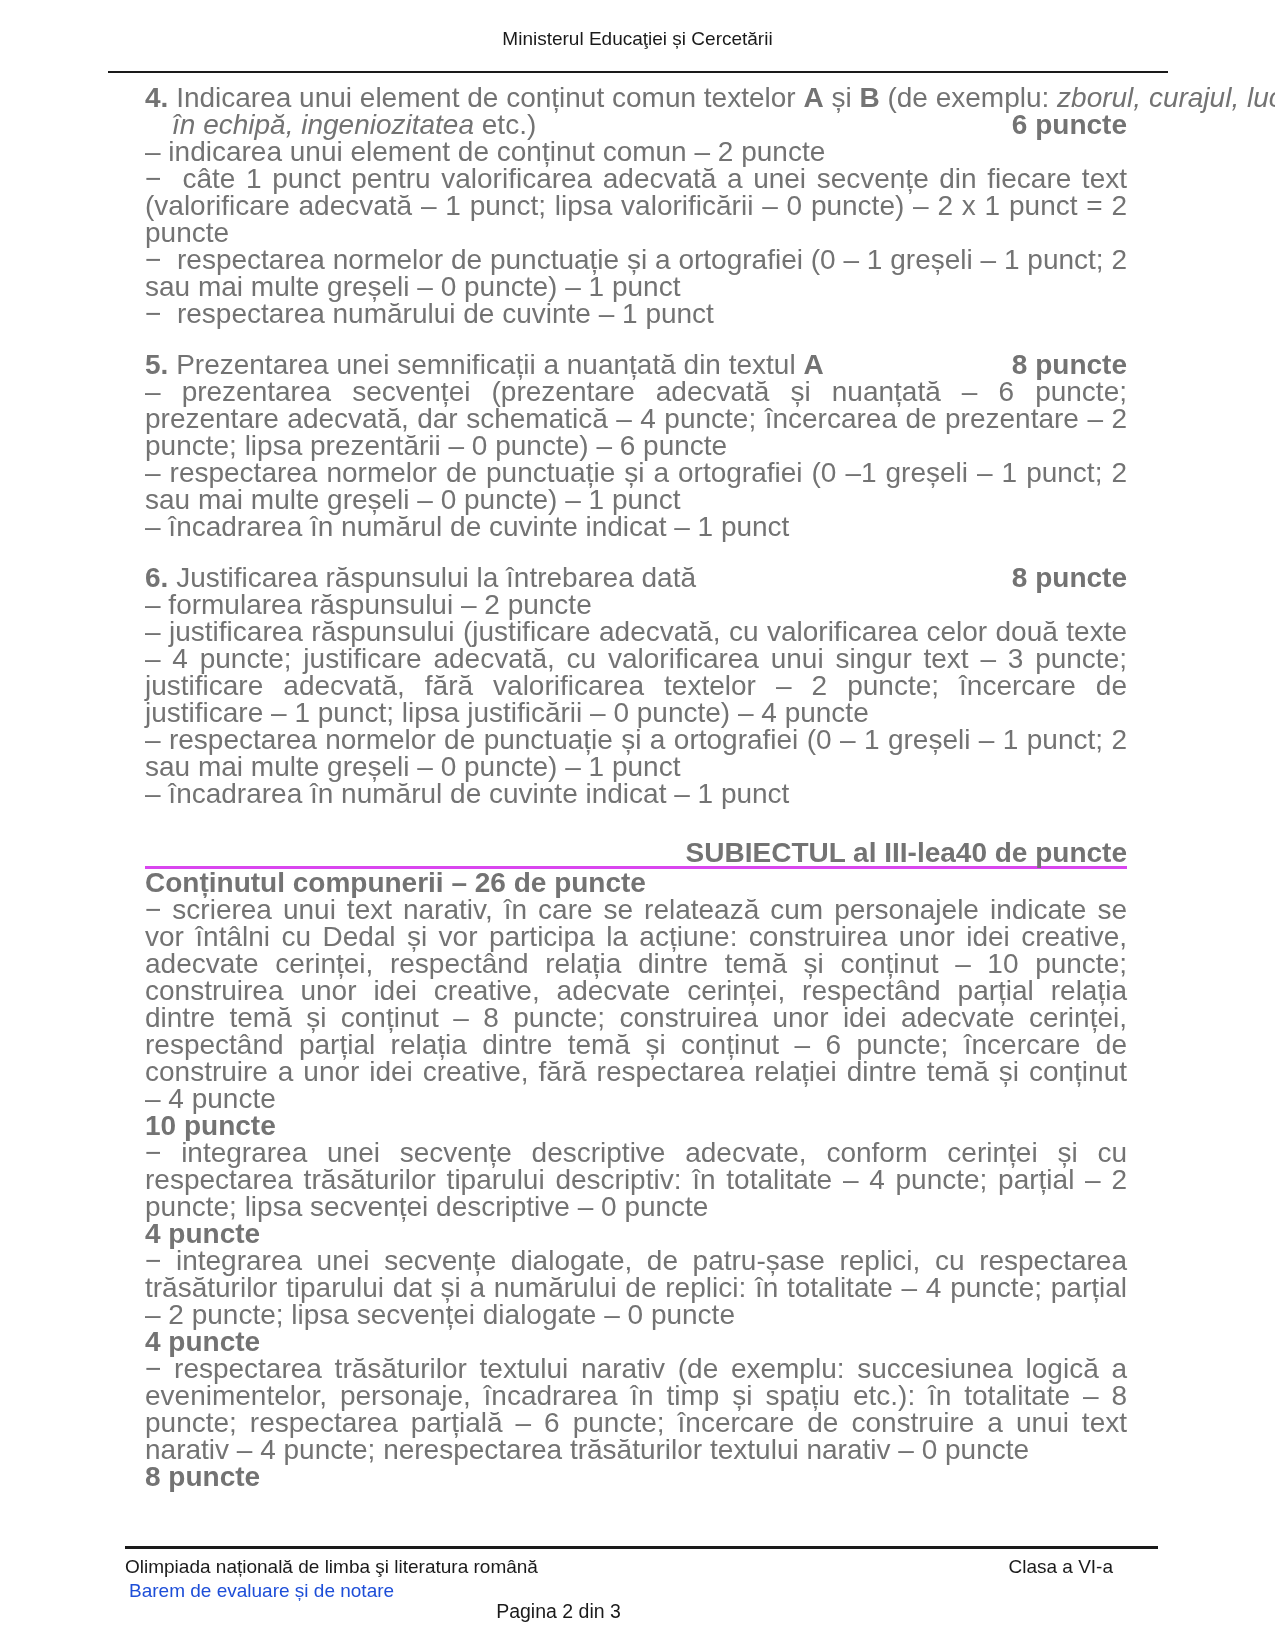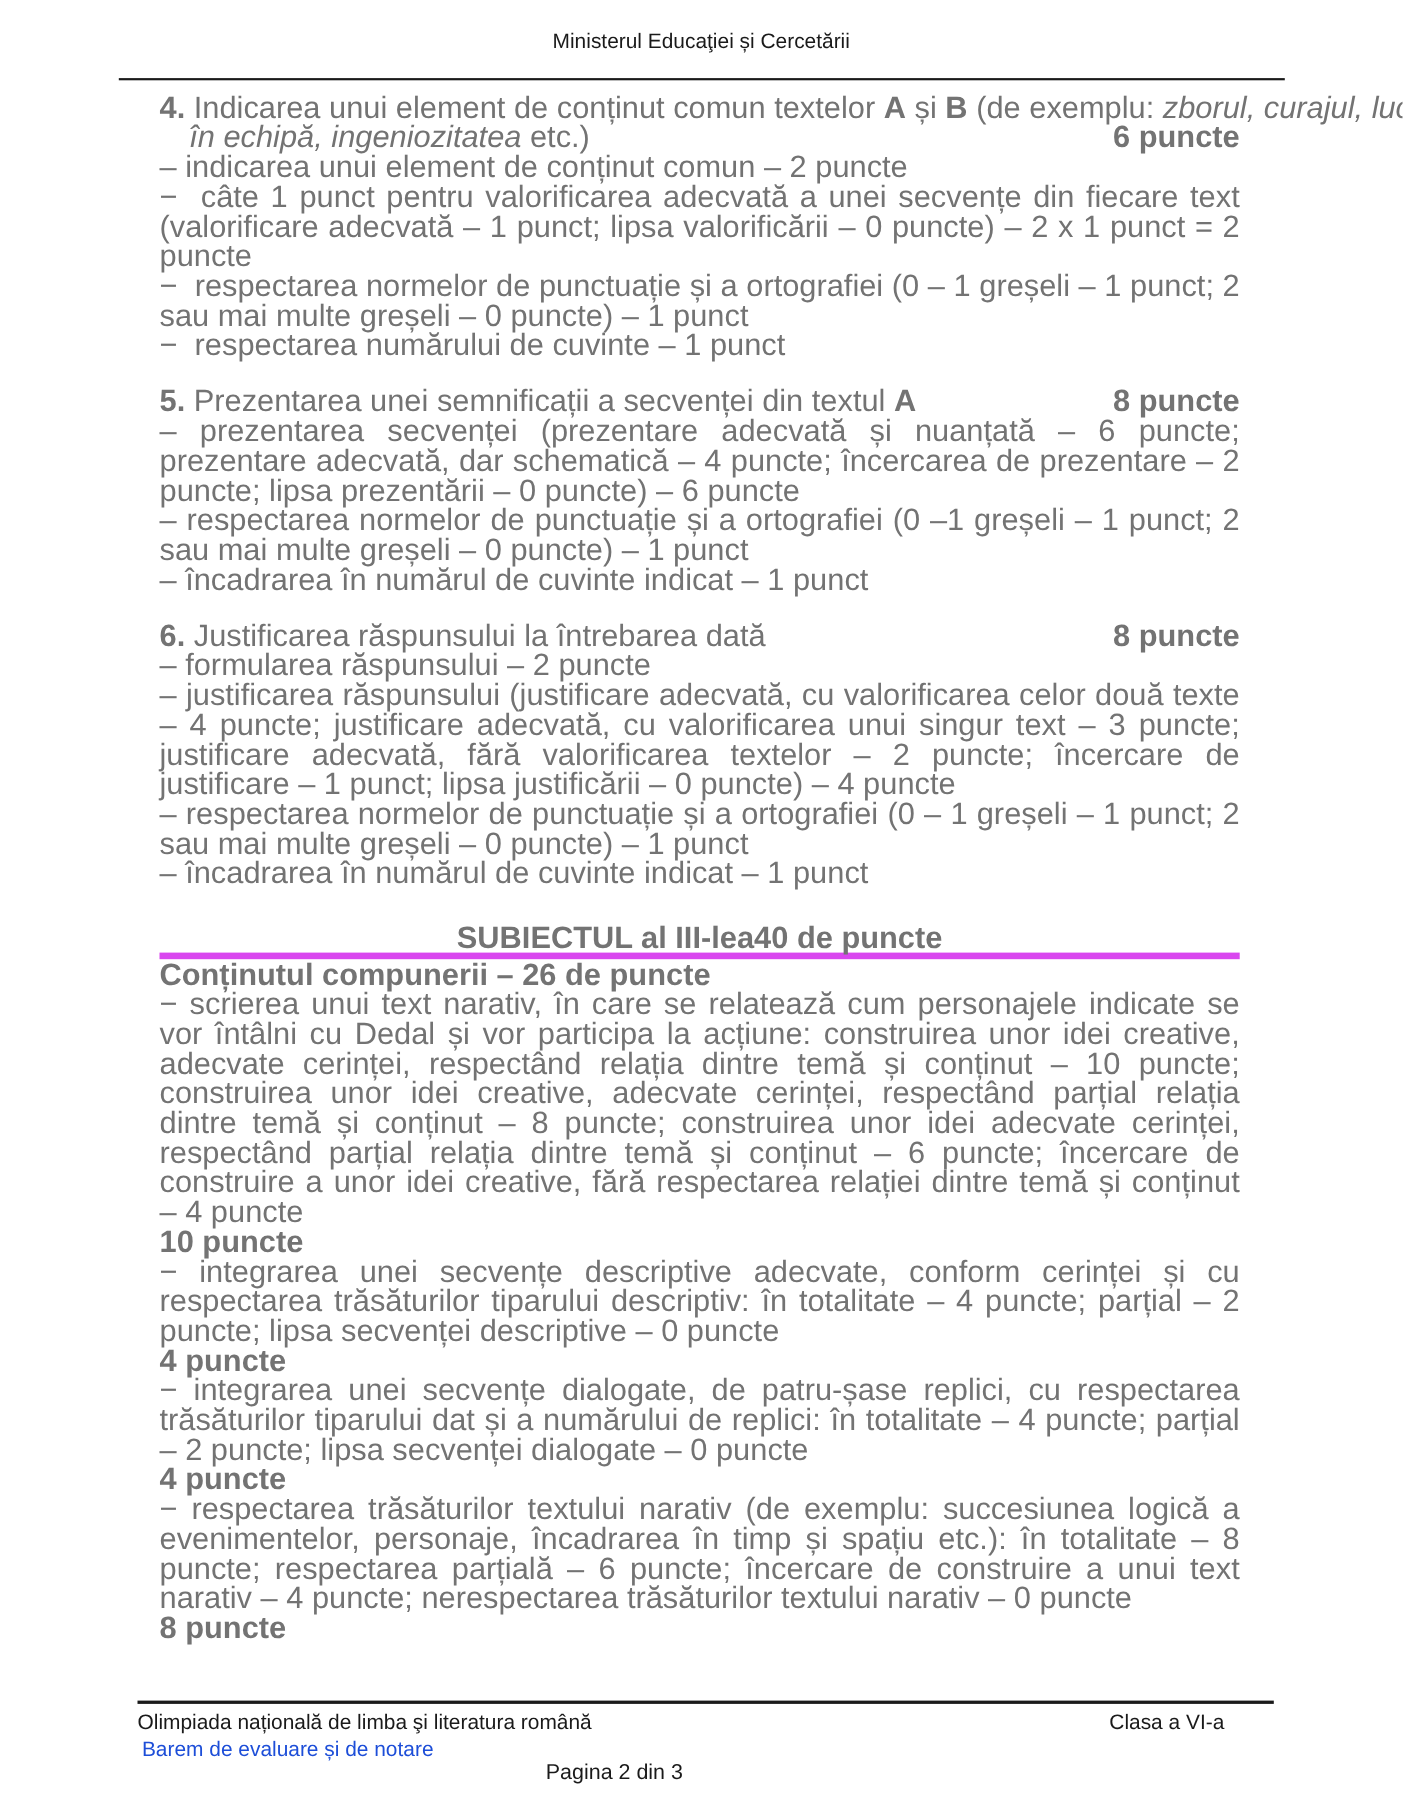--- a/index.html
+++ b/index.html
@@ -33,22 +33,22 @@
   .bullet { text-align: justify; }
   .h-line1 { white-space: nowrap; }
   .h-flex { display: flex; justify-content: space-between; align-items: baseline; }
   .h-left { flex: 1 1 auto; }
   .indent2 { padding-left: 27px; }
   .pts { font-weight: bold; white-space: nowrap; }
   .pts-line { font-weight: bold; }
   .sec { margin-top: 24px; }
   .sec-subject { margin-top: 32px; }
   .subject-head {
-    display: flex; justify-content: center; align-items: baseline;
-    font-weight: bold; border-bottom: 6px solid #d946ef; padding-bottom: 0px;
+    display: flex; justify-content: flex-end; align-items: baseline;
+    font-weight: bold; border-bottom: 3px solid #d946ef; padding-bottom: 0px;
   }
   .subject-subtitle { font-weight: bold; }
 
   
   .footer-rule {
     position: absolute; top: 1546px; left: 125px; width: 1033px; height: 3px;
     background: #1a1a1a;
   }
   .footer-row1 {
     position: absolute; top: 1556px; left: 125px; width: 988px;
@@ -81,21 +81,21 @@
         <span class="pts">6 puncte</span>
       </div>
       <p class="bullet">– indicarea unui element de conținut comun – 2 puncte</p>
       <p class="bullet">−&nbsp;&nbsp;câte 1 punct pentru valorificarea adecvată a unei secvențe din fiecare text (valorificare adecvată – 1 punct; lipsa valorificării – 0 puncte) – 2 x 1 punct = 2 puncte</p>
       <p class="bullet">−&nbsp;&nbsp;respectarea normelor de punctuație și a ortografiei (0 – 1 greșeli – 1 punct; 2 sau mai multe greșeli – 0 puncte) – 1 punct</p>
       <p class="bullet">−&nbsp;&nbsp;respectarea numărului de cuvinte – 1 punct</p>
     </div>
 
     <div class="sec">
       <div class="h-flex">
-        <span class="h-left"><span class="b">5.</span><span><span> Prezentarea unei semnificații a secvenței din textul </span><span class="b">A</span></span></span>
+        <span class="h-left"><span class="b">5.</span><span><span> Prezentarea unei semnificații a nuanțată din textul </span><span class="b">A</span></span></span>
         <span class="pts">8 puncte</span>
       </div>
       <p class="bullet">– prezentarea secvenței (prezentare adecvată și nuanțată – 6 puncte; prezentare adecvată, dar schematică – 4 puncte; încercarea de prezentare – 2 puncte; lipsa prezentării – 0 puncte) – 6 puncte</p>
       <p class="bullet">– respectarea normelor de punctuație și a ortografiei (0 –1 greșeli – 1 punct; 2 sau mai multe greșeli – 0 puncte) – 1 punct</p>
       <p class="bullet">– încadrarea în numărul de cuvinte indicat – 1 punct</p>
     </div>
 
     <div class="sec">
       <div class="h-flex">
         <span class="h-left"><span class="b">6.</span><span><span> Justificarea răspunsului la întrebarea dată</span></span></span>

